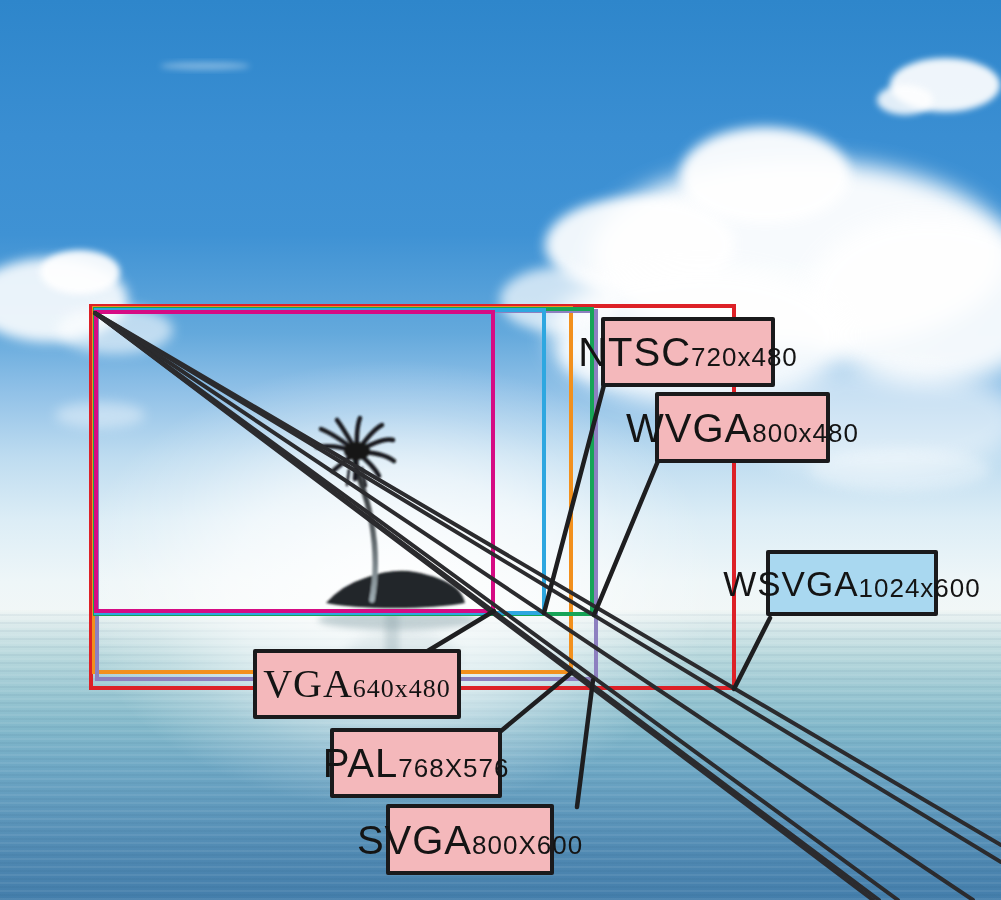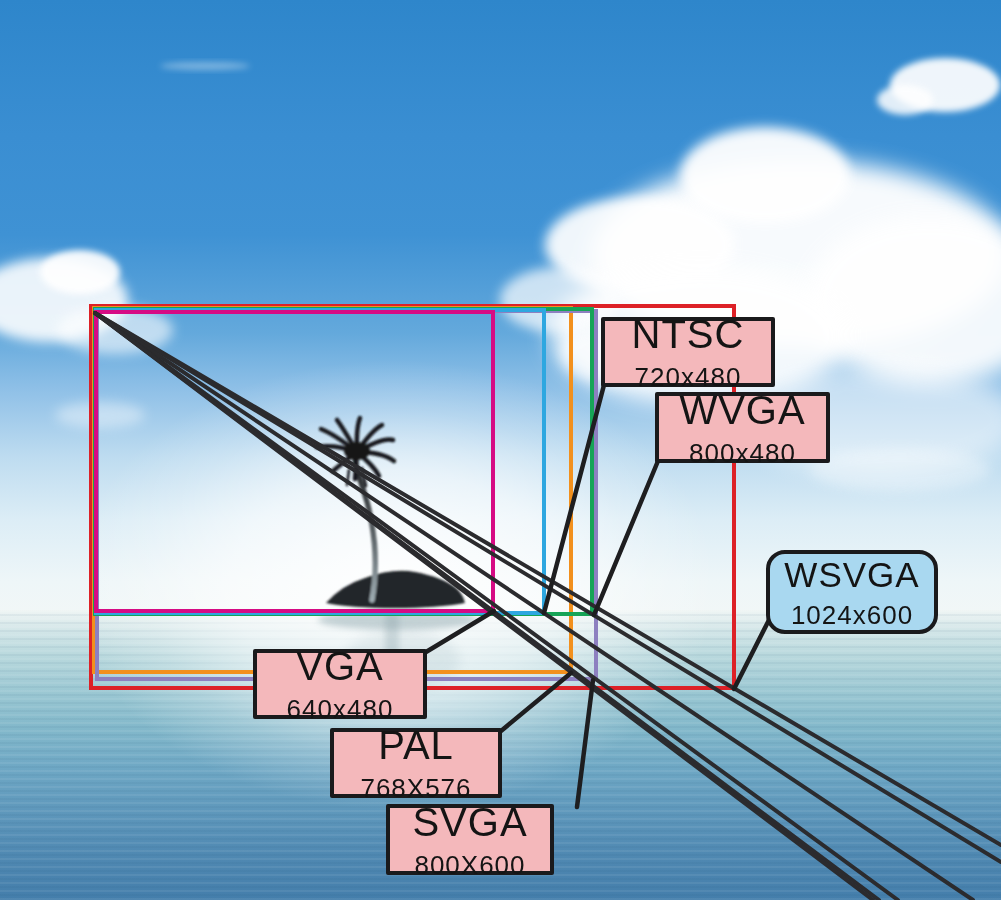--- a/index.html
+++ b/index.html
@@ -43,35 +43,35 @@
       rgba(255,255,255,0.22) 58%,
       rgba(255,255,255,0) 75%);
     pointer-events:none;
   }
   svg.overlay{position:absolute;left:0;top:0;}
   
   .callout{
     position:absolute;
     border:4px solid #1a1a1c;
     border-radius:2px;
-    display:flex;flex-direction:column;
+    display:flex;flex-direction:row;
     align-items:center;justify-content:center;
     color:#141414;
     box-sizing:border-box;
     line-height:1;
   }
   .callout.pink{background:#f4b8bb;}
   .callout.blue{background:#a9d8f0;}
   .callout .res-name{font-size:40px;letter-spacing:1px;}
   .callout .res-size{font-size:26px;margin-top:10px;letter-spacing:1px;}
   .callout.small-title .res-name{font-size:35px;}
   #lbl-ntsc {left:601px;top:317px;width:174px;height:70px;}
   #lbl-wvga {left:655px;top:392px;width:175px;height:71px;}
-  #lbl-wsvga{left:766px;top:550px;width:172px;height:84px;border-radius:19px;}
-  #lbl-vga  {left:253px;top:649px;width:174px;height:70px;}
+  #lbl-wsvga{left:766px;top:550px;width:172px;height:66px;}
+  #lbl-vga  {left:253px;top:649px;width:208px;height:70px;font-family:Liberation Serif, serif;}
   #lbl-pal  {left:330px;top:728px;width:172px;height:70px;justify-content:center;}
   #lbl-svga {left:386px;top:804px;width:168px;height:71px;}
 </style>
 </head>
 <body>
 
 <div class="stage">
 
   <div class="sky"></div>
   <div class="ocean"></div>

